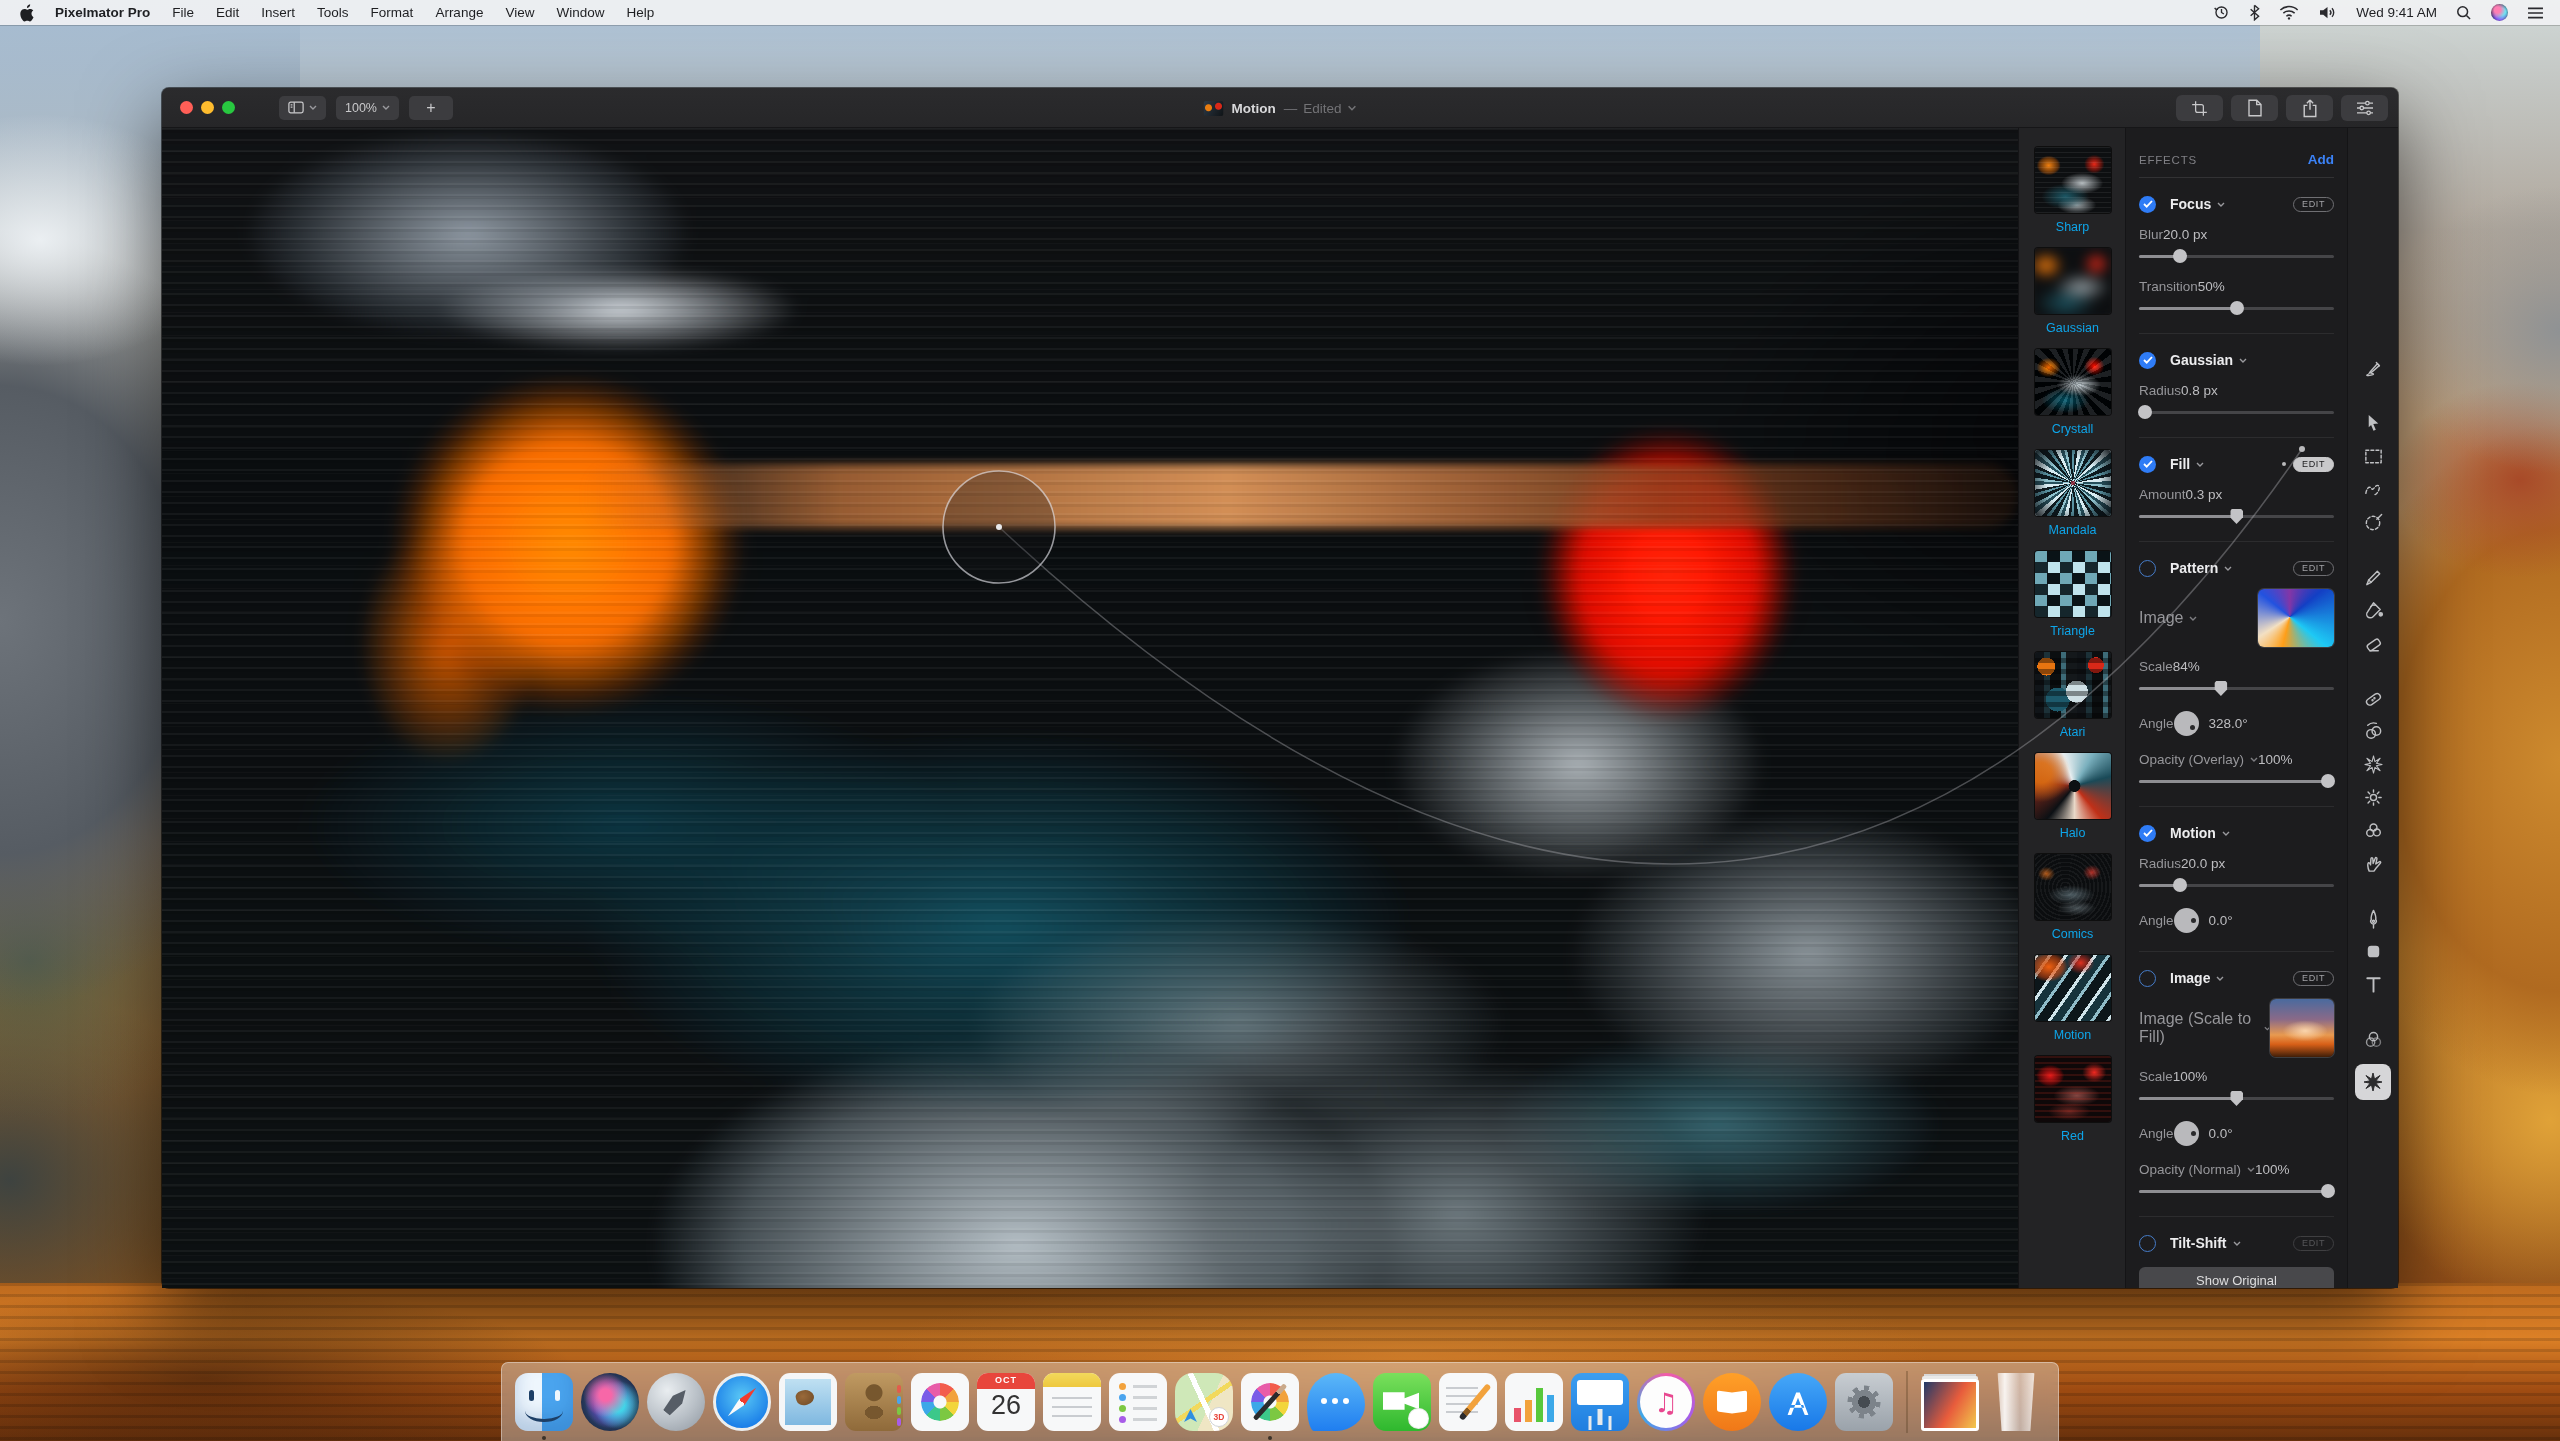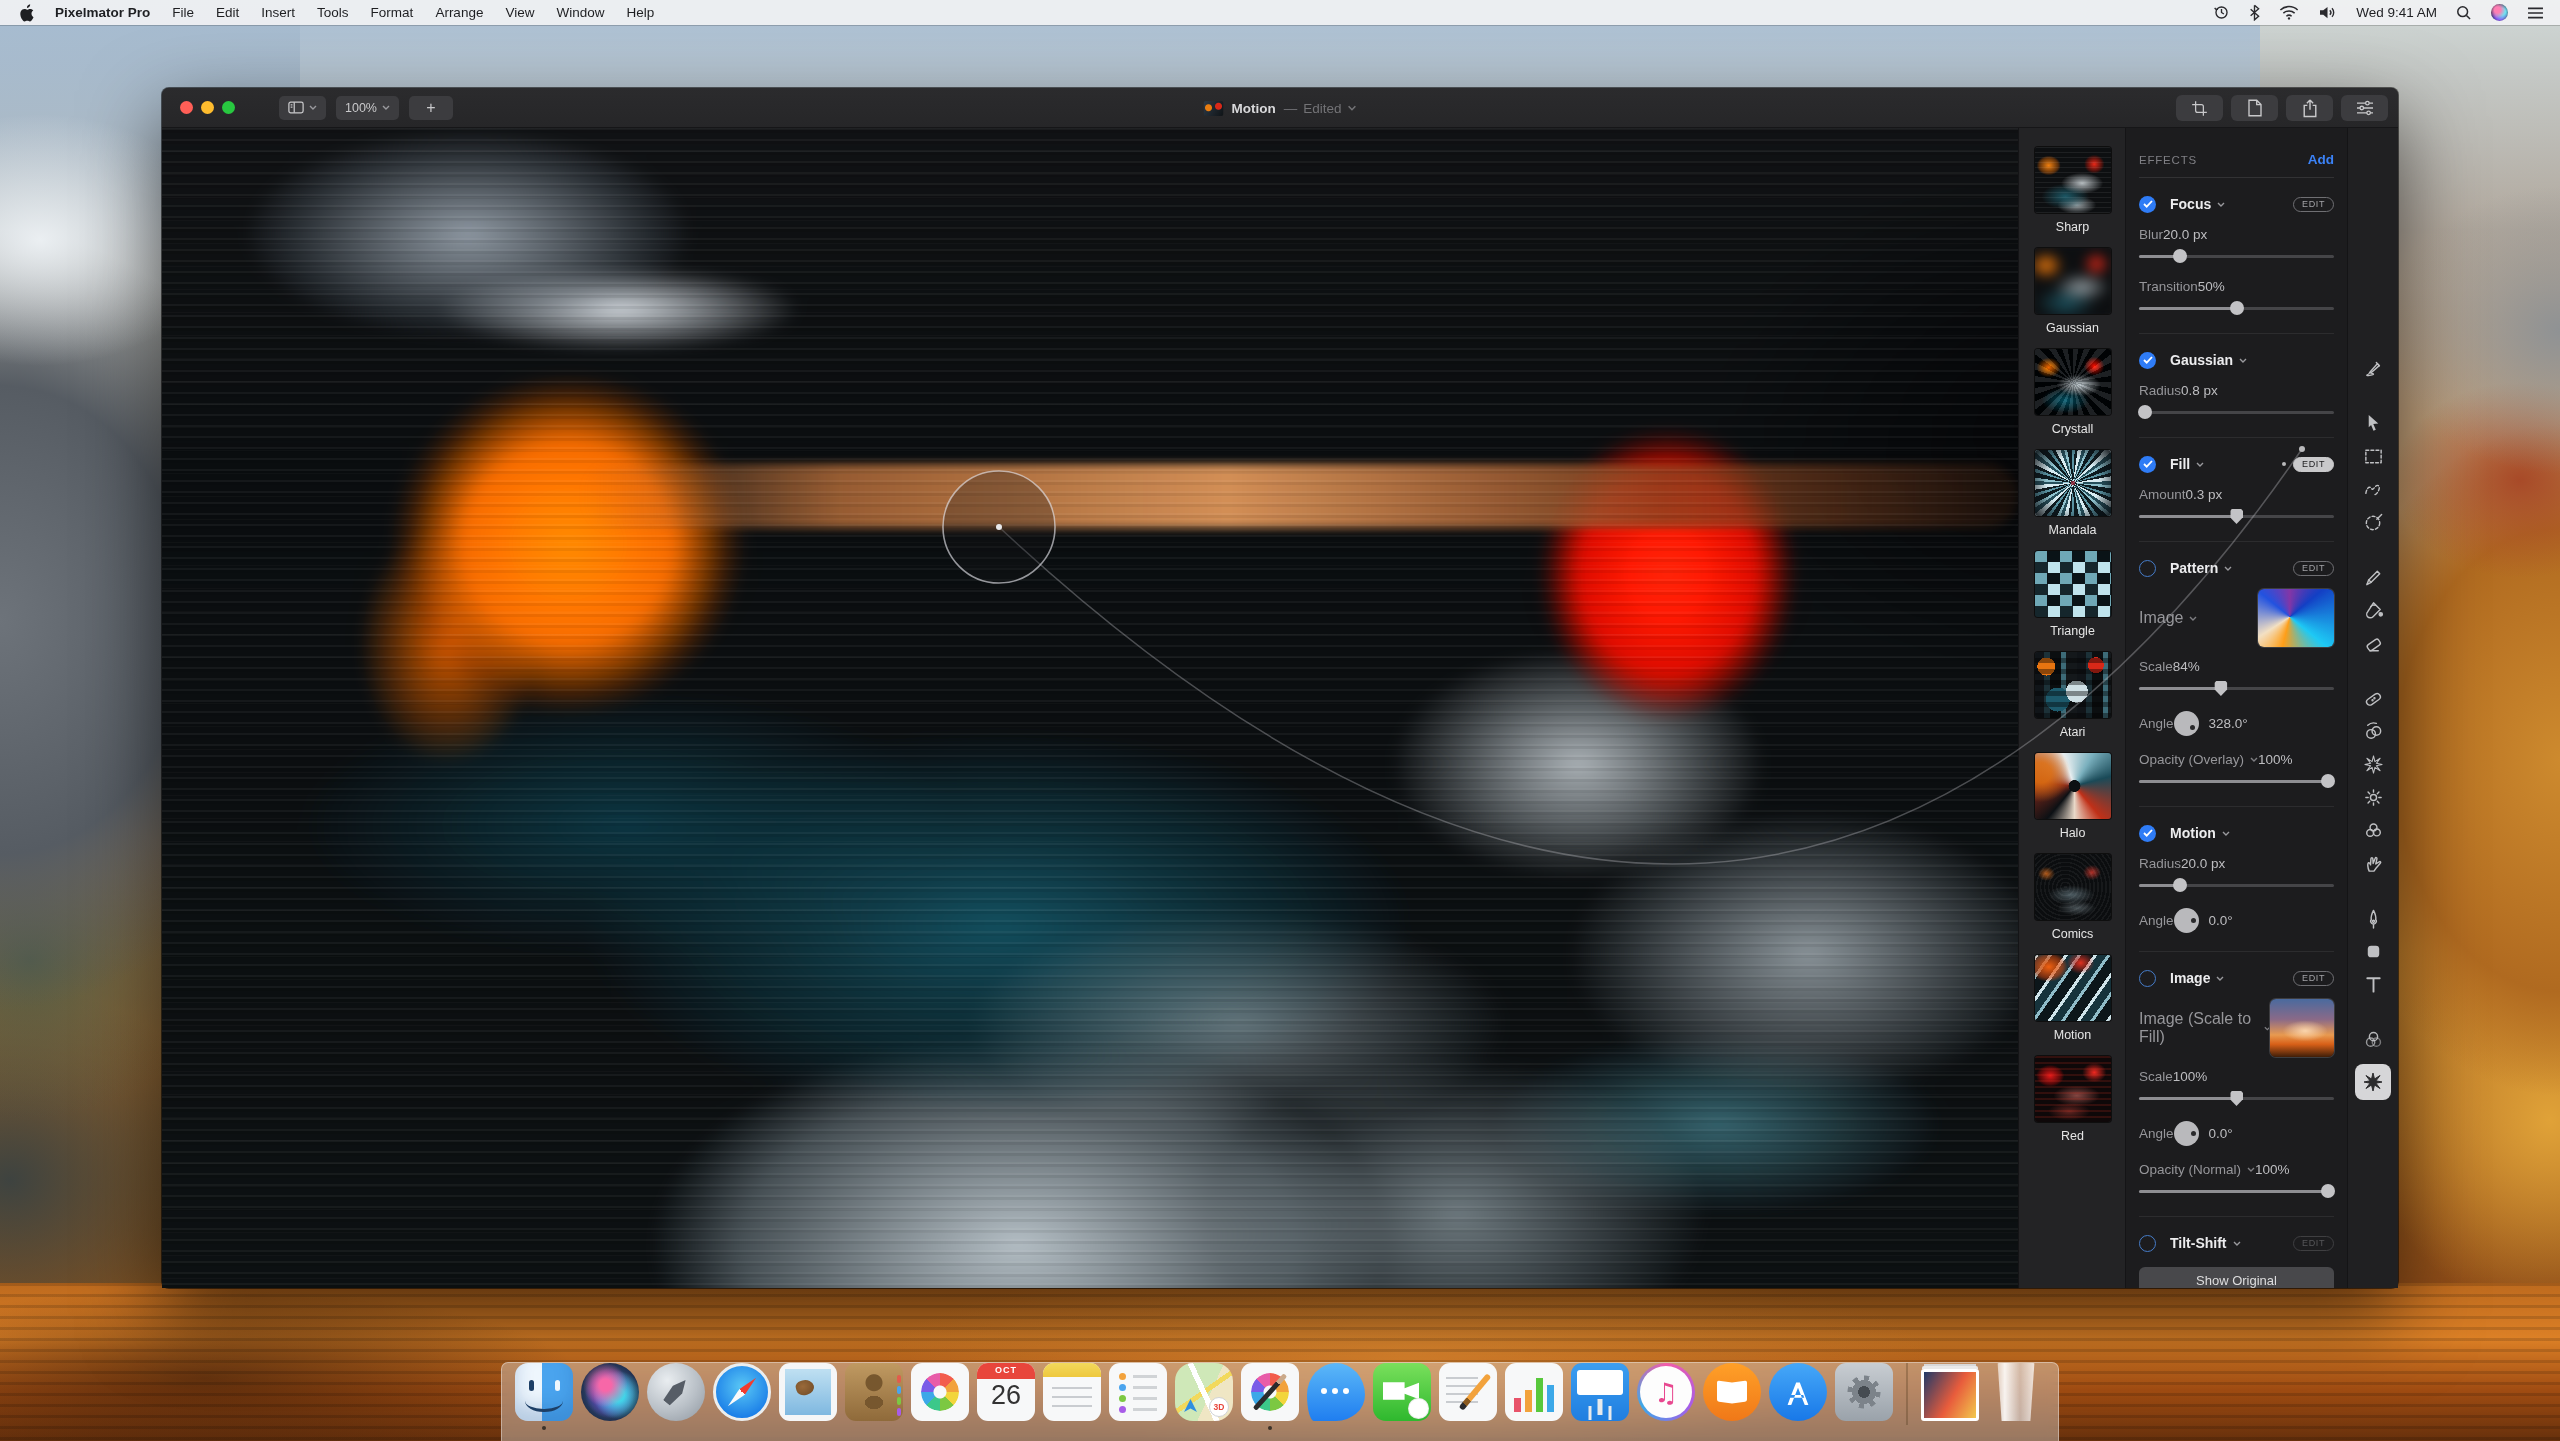--- a/index.html
+++ b/index.html
@@ -87,21 +87,21 @@
       repeating-linear-gradient(180deg,rgba(255,255,255,.05) 0 2px,rgba(0,0,0,.07) 2px 5px,transparent 5px 11px),
       repeating-linear-gradient(180deg,rgba(255,255,255,.028) 0 1px,transparent 1px 23px);}
   .win-overlay{position:absolute;inset:0;z-index:40;pointer-events:none}
   
   .thumbcol{position:absolute;left:1856px;top:40px;width:107px;height:1160px;background:#232325;
     border-left:1px solid #141416;padding-top:19px;overflow:hidden}
   .preset{width:107px;text-align:center;margin-bottom:14px}
   .preset-art{position:relative;width:76px;height:66px;margin:0 auto;border-radius:3px;overflow:hidden;
     box-shadow:0 0 0 1px rgba(0,0,0,.6)}
   .art{position:absolute;inset:0}
-  .preset-label{margin-top:7px;font-size:12.5px;color:#e5e5e5}
+  .preset-label{margin-top:7px;font-size:12.5px;color:#0ea5e9}
   .art-sharp .art{background:
       repeating-linear-gradient(180deg,rgba(255,255,255,.07) 0 1px,transparent 1px 5px),
       radial-gradient(ellipse 16px 13px at 18% 28%,#f08010,rgba(200,90,0,.4) 60%,transparent 75%),
       radial-gradient(ellipse 13px 12px at 78% 26%,#e82818,rgba(160,20,8,.4) 60%,transparent 78%),
       radial-gradient(ellipse 28px 14px at 62% 55%,rgba(220,228,232,.8),transparent 75%),
       radial-gradient(ellipse 30px 16px at 40% 75%,rgba(30,95,110,.9),transparent 80%),
       radial-gradient(ellipse 26px 12px at 55% 88%,rgba(210,220,224,.7),transparent 75%),#0d0f11}
   .art-gaussian .art{background:
       radial-gradient(ellipse 18px 15px at 20% 30%,#f08010,rgba(200,90,0,.4) 60%,transparent 80%),
       radial-gradient(ellipse 15px 14px at 76% 28%,#e82818,transparent 80%),
@@ -195,21 +195,21 @@
   
   .toolscol{position:absolute;left:2185px;top:40px;width:51px;height:1160px;background:#202022;
     border-left:1px solid #141416;display:flex;flex-direction:column;align-items:center;padding-top:224px}
   .tool{width:36px;height:33px;display:flex;align-items:center;justify-content:center;flex:none}
   .tool.grp{margin-top:22px}
   .tool.active{background:#d6d6d8;border-radius:8px;height:36px;margin-top:8px}
   .tool svg{display:block}
   
   .dock{position:absolute;left:50%;bottom:0;transform:translateX(-50%);z-index:20;height:79px;
     background:rgba(226,222,218,.42);border:1px solid rgba(255,255,255,.38);border-bottom:none;
-    border-radius:7px 7px 0 0;display:flex;gap:8px;padding:0 13px;backdrop-filter:blur(6px)}
+    border-radius:7px 7px 0 0;display:flex;align-items:center;gap:8px;padding:0 13px;backdrop-filter:blur(6px)}
   .dock-app{position:relative;width:58px;height:58px;flex:none}
   .run-dot{position:absolute;left:50%;bottom:-9px;width:4px;height:4px;border-radius:50%;background:#3c3228;transform:translateX(-50%)}
   .dock-sep{width:2px;height:62px;background:rgba(70,45,20,.28);margin:0 5px;flex:none}
   .ic{position:absolute;inset:0}
   .dk-finder .ic{border-radius:13px;background:linear-gradient(90deg,#eef6fd 0 46%,#4aa4ee 46%);
     box-shadow:inset 0 -14px 18px rgba(20,80,150,.25)}
   .dk-finder .ic::after{content:"";position:absolute;left:18%;bottom:16%;width:64%;height:34%;
     border-bottom:3px solid #1d3f66;border-radius:50%}
   .dk-finder .ic::before{content:"";position:absolute;left:24%;top:30%;width:5px;height:11px;border-radius:3px;
     background:#1d3f66;box-shadow:26px 0 0 #eef6fd}

